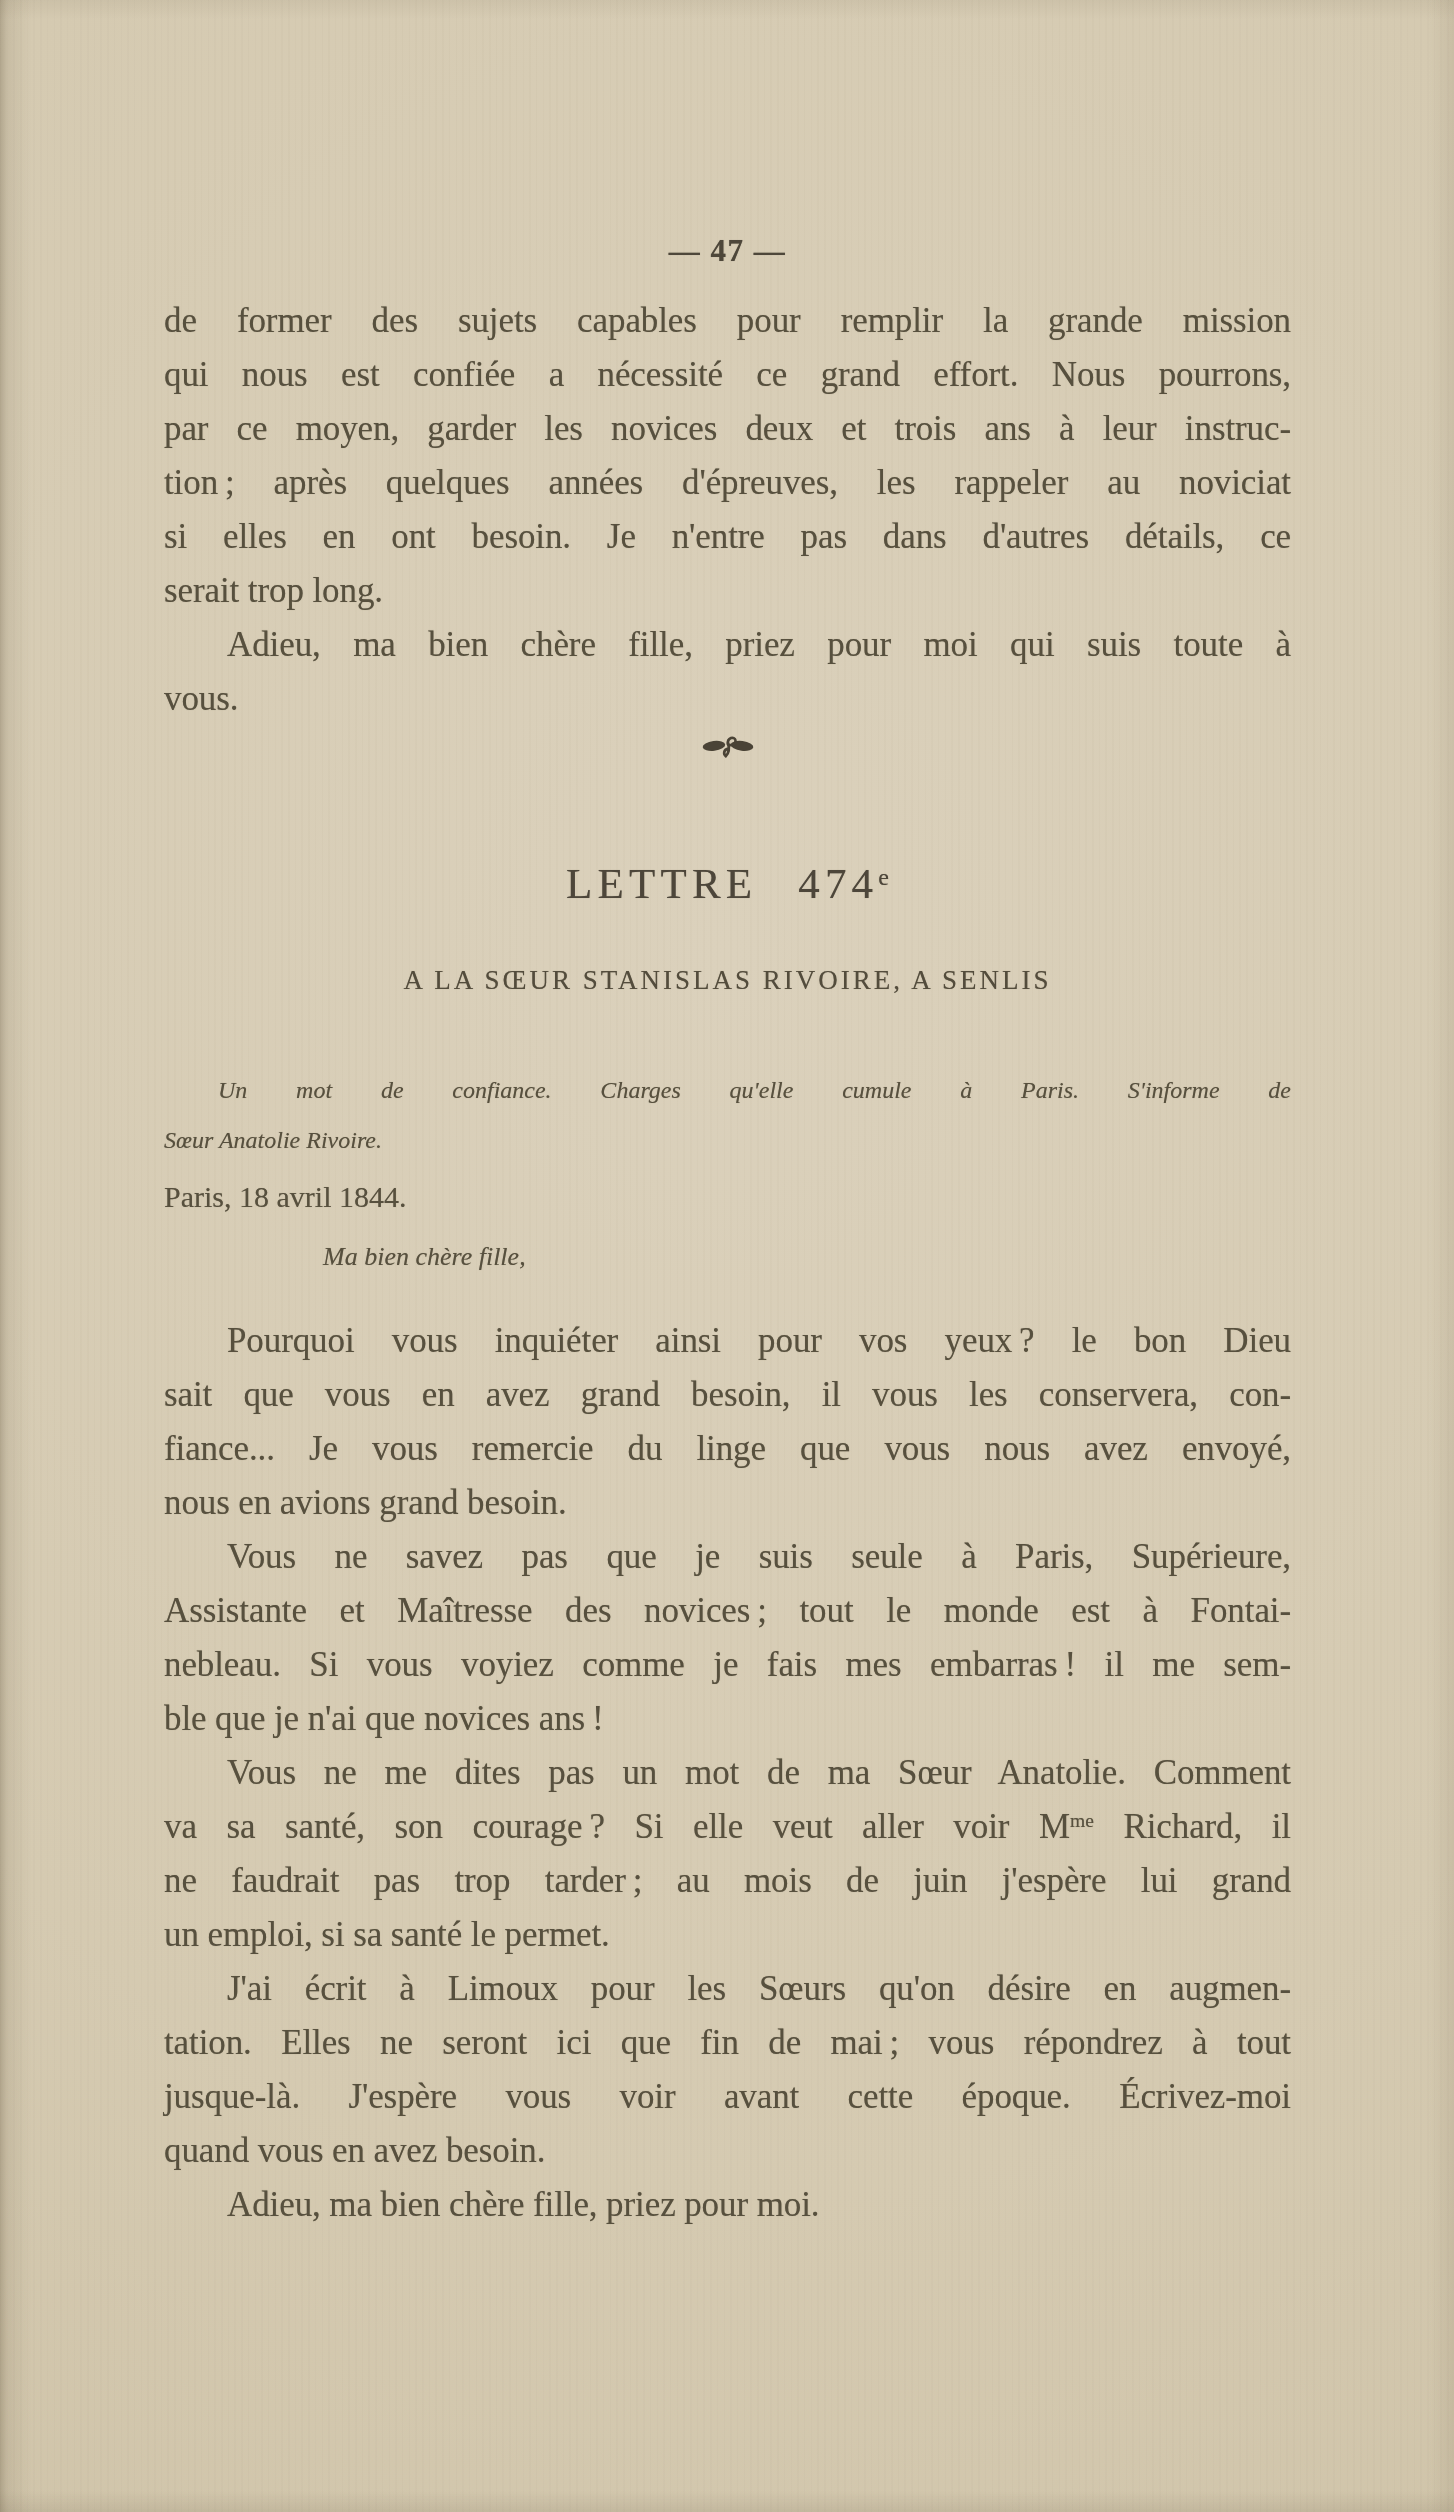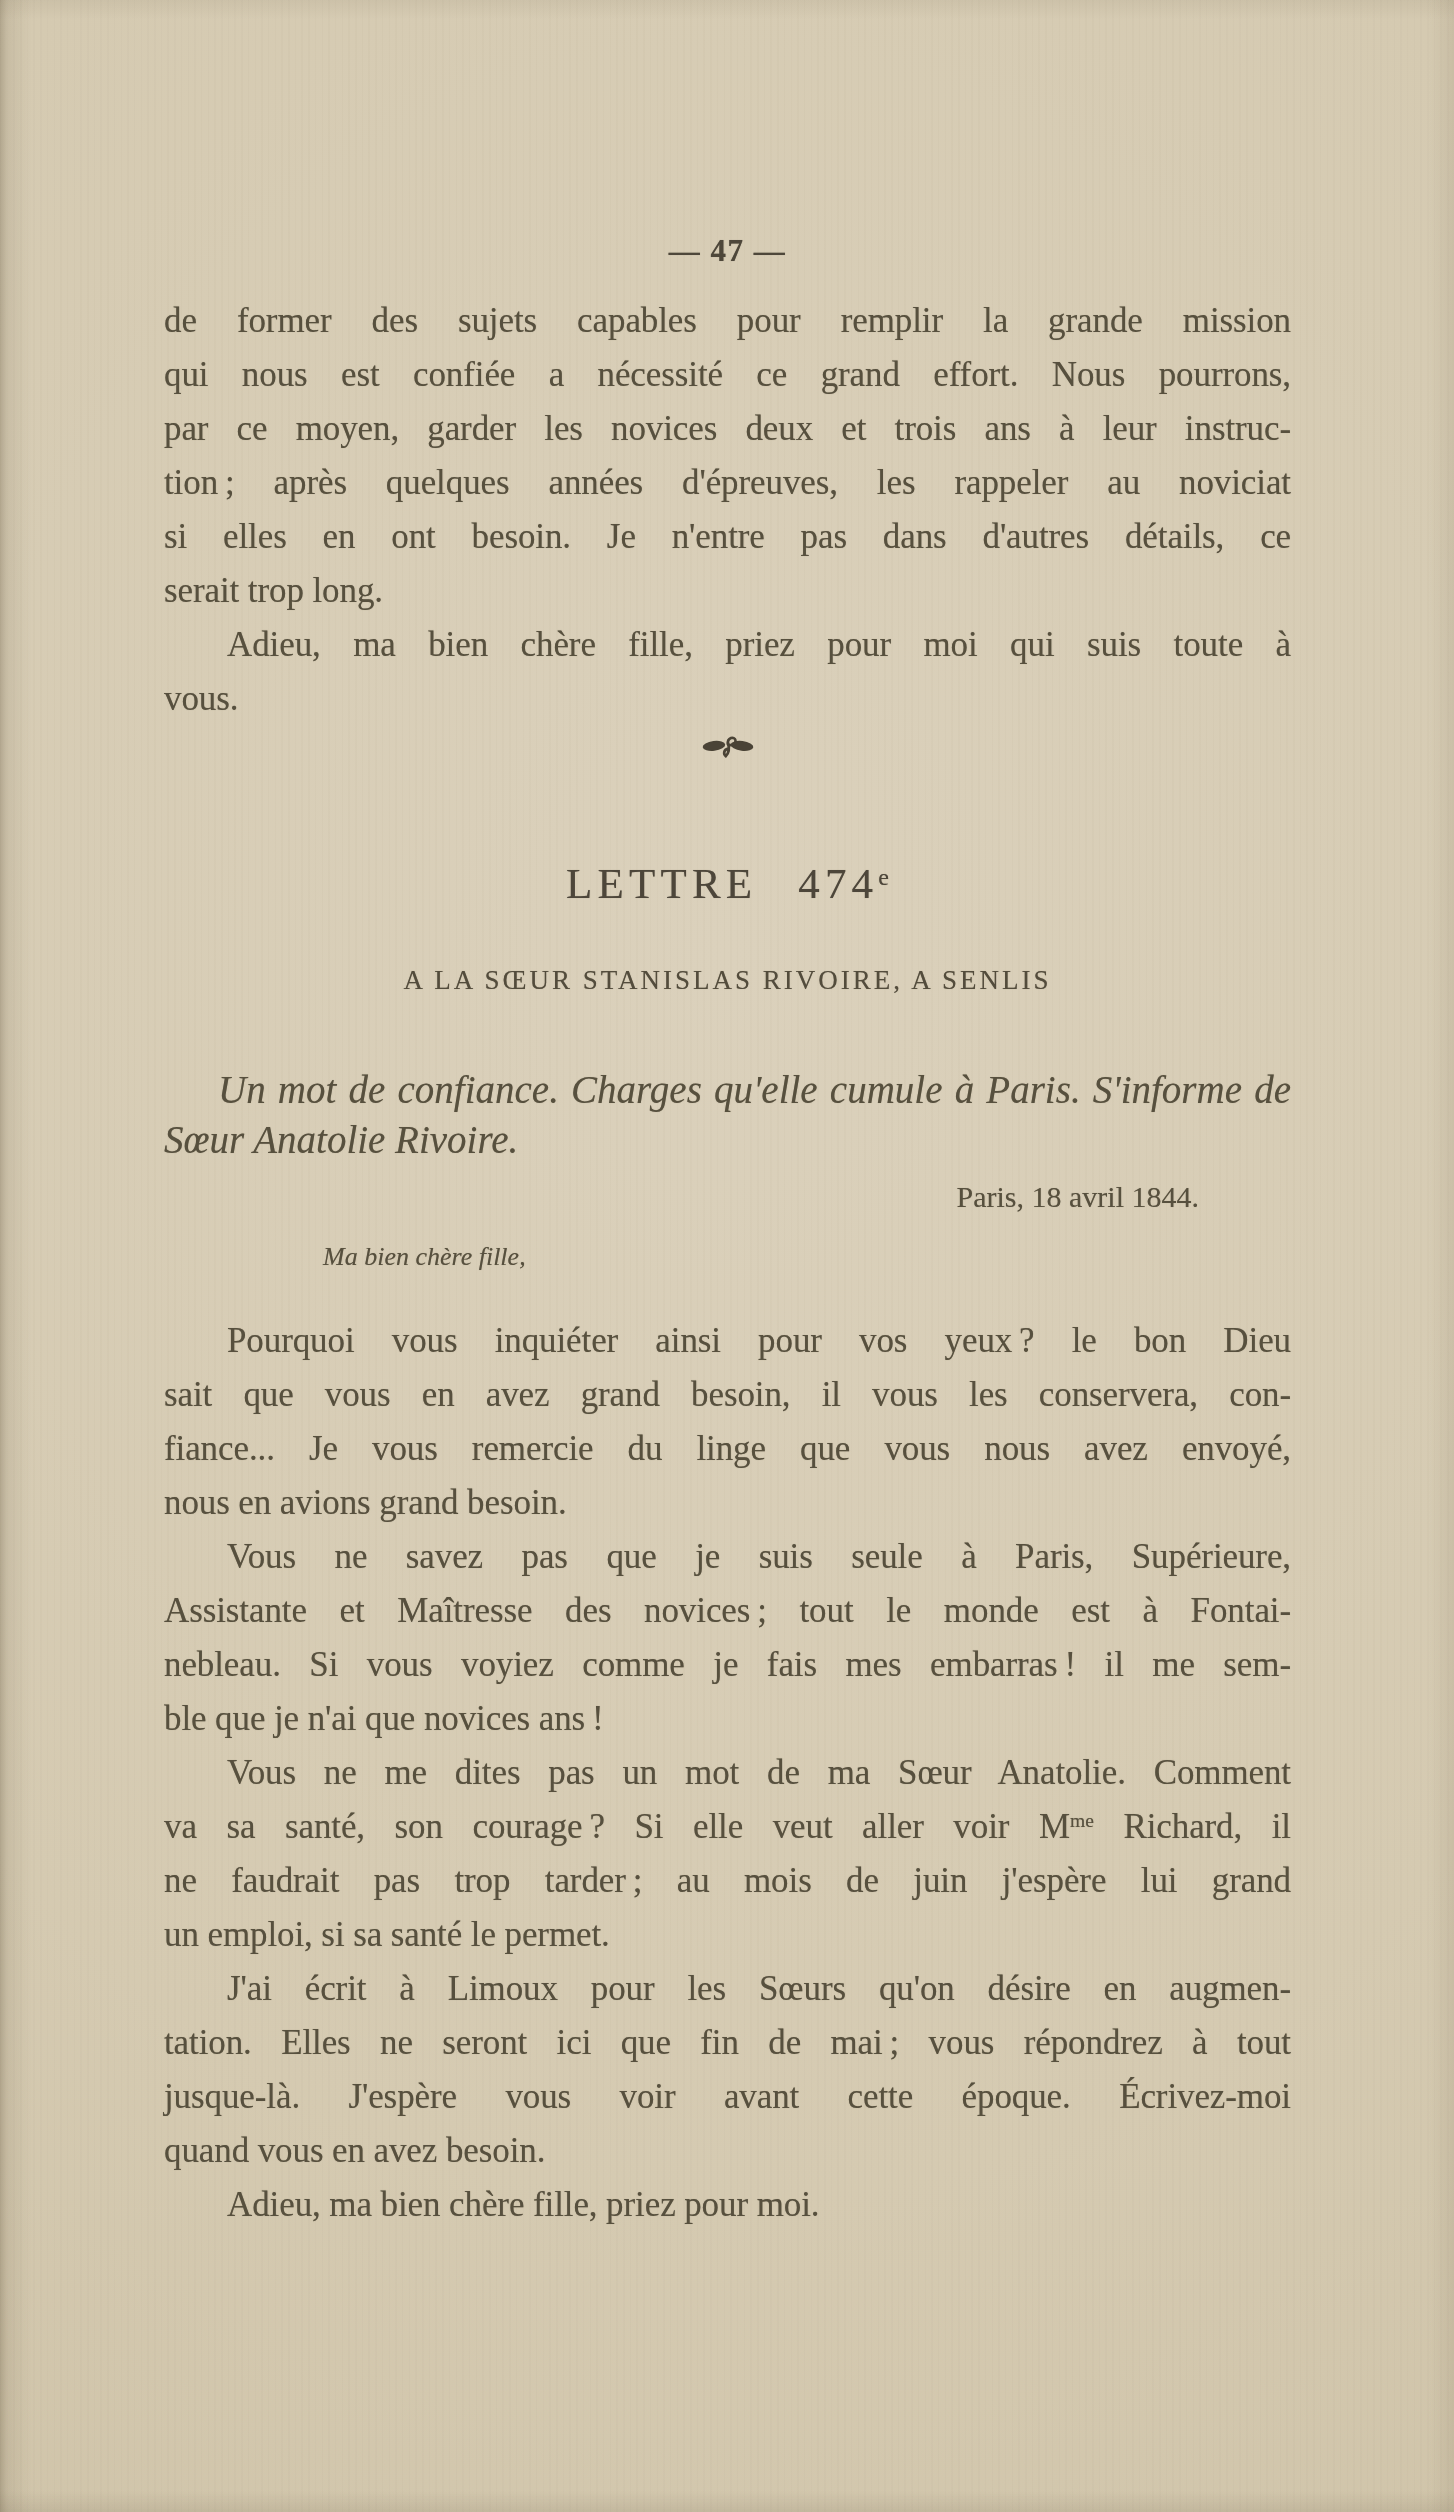--- a/index.html
+++ b/index.html
@@ -41,25 +41,25 @@
     position:absolute;top:859px;left:0;width:100%;margin:0;text-align:center;
     font-size:43px;font-weight:normal;letter-spacing:5.2px;word-spacing:25px;color:#4d463a;
     text-shadow:0 0 0.7px rgba(77,70,58,.55);
   }
   h2.addressee{
     position:absolute;top:965px;left:0;width:100%;margin:0;text-align:center;
     font-size:27px;font-weight:normal;letter-spacing:3px;color:#534c3c;
     text-shadow:0 0 0.7px rgba(83,76,60,.5);
   }
   .summary{top:1065px;font-style:italic;}
-  .summary .line{font-size:39px;line-height:50px;letter-spacing:0;}
+  .summary .line{font-size:24px;line-height:50px;letter-spacing:0;}
   .summary .para.indent .line:first-child{text-indent:54px;}
   .dateline{
     position:absolute;top:1180px;left:164px;width:1127px;
-    text-align:right;padding-right:92px;box-sizing:border-box;
+    padding-right:92px;box-sizing:border-box;
     font-size:30px;text-shadow:0 0 0.7px rgba(87,80,62,.5);
   }
   .salutation{
     position:absolute;top:1242px;left:323px;
     font-size:26px;text-shadow:0 0 0.7px rgba(87,80,62,.5);font-style:italic;
   }
   sup{font-size:56%;line-height:0;vertical-align:0.55em;letter-spacing:0;}
 </style>
 </head>
 <body>

